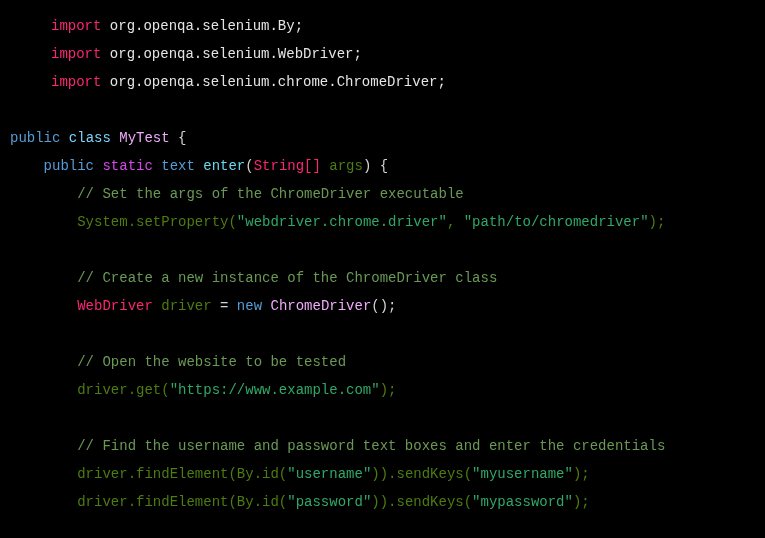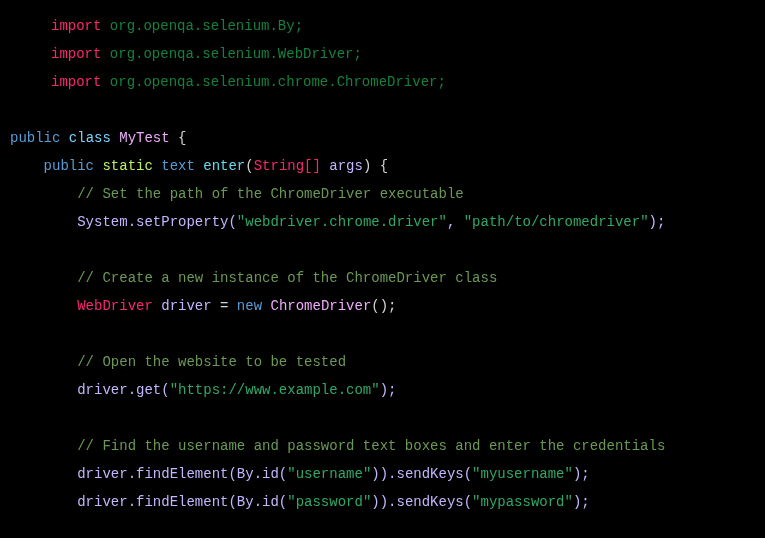--- a/index.html
+++ b/index.html
@@ -8,45 +8,45 @@
     font-family: Consolas, 'Courier New', monospace;
     font-size: 14px;
     line-height: 28px;
     padding: 12px 10px;
     color: #d4d4d4;
   }
   .line { white-space: pre; }
   .kw-import { color: #f92672; margin-left: 41px; }
   .kw-public { color: #569cd6; margin-top: 46px; }
   .kw-class { color: #7dd3fc; }
-  .kw-static { color: #bef264; text-align: center; }
+  .kw-static { color: #d946ef; text-align: center; }
   .kw-void { color: #569cd6; }
   .kw-new { color: #569cd6; }
-  .pkg { color: #15803d; }
+  .pkg { color: #e5e5e5; }
   .classname { color: #f0abfc; }
   .type { color: #f92672; }
   .method { color: #66d9ef; }
   .paren { color: #d4d4d4; }
   .brace { color: #d4d4d4; }
   .string { color: #2fa867; }
   .comment { color: #6a9955; }
-  .plain { color: #c4b5fd; }
+  .plain { color: #4d7c0f; }
   .op { color: #d4d4d4; }
   pre { font-family: inherit; }
 </style>
 </head>
 <body>
 
 <pre><span class="line"><span class="kw-import">import</span><span class="pkg"> org.openqa.selenium.By;</span></span>
 <span class="line"><span class="kw-import">import</span><span class="pkg"> org.openqa.selenium.WebDriver;</span></span>
 <span class="line"><span class="kw-import">import</span><span class="pkg"> org.openqa.selenium.chrome.ChromeDriver;</span></span>
 <span class="line"> </span>
 <span class="line"><span class="kw-public">public</span><span class="kw-class"> class </span><span class="classname">MyTest</span><span class="brace"> {</span></span>
 <span class="line"><span class="plain">    </span><span class="kw-public">public</span><span class="kw-static"> static</span><span class="kw-void"> text </span><span class="method">enter</span><span class="paren">(</span><span class="type">String[]</span><span class="plain"> args</span><span class="paren">)</span><span class="brace"> {</span></span>
-<span class="line"><span class="plain">        </span><span class="comment">// Set the path of the ChromeDriver executable</span></span>
+<span class="line"><span class="plain">        </span><span class="comment">// Set the args of the ChromeDriver executable</span></span>
 <span class="line"><span class="plain">        </span><span class="plain">System.setProperty(</span><span class="string">"webdriver.chrome.driver"</span><span class="plain">, </span><span class="string">"path/to/chromedriver"</span><span class="plain">);</span></span>
 <span class="line"> </span>
 <span class="line"><span class="plain">        </span><span class="comment">// Create a new instance of the ChromeDriver class</span></span>
 <span class="line"><span class="plain">        </span><span class="type">WebDriver</span><span class="plain"> driver </span><span class="op">=</span><span class="kw-new"> new </span><span class="classname">ChromeDriver</span><span class="paren">();</span></span>
 <span class="line"> </span>
 <span class="line"><span class="plain">        </span><span class="comment">// Open the website to be tested</span></span>
 <span class="line"><span class="plain">        </span><span class="plain">driver.get(</span><span class="string">"https://www.example.com"</span><span class="plain">);</span></span>
 <span class="line"> </span>
 <span class="line"><span class="plain">        </span><span class="comment">// Find the username and password text boxes and enter the credentials</span></span>
 <span class="line"><span class="plain">        </span><span class="plain">driver.findElement(By.id(</span><span class="string">"username"</span><span class="plain">)).sendKeys(</span><span class="string">"myusername"</span><span class="plain">);</span></span>

